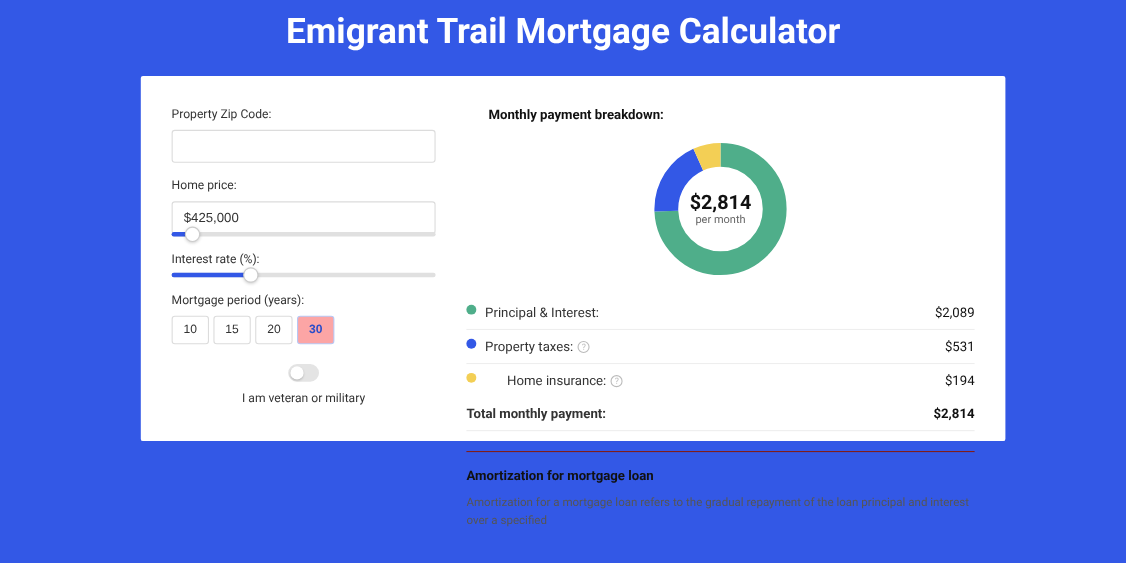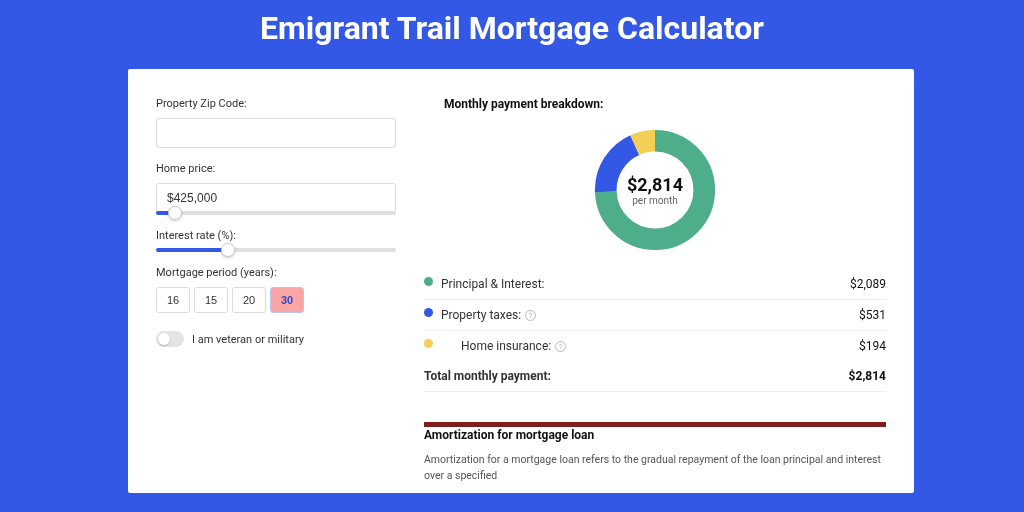--- a/index.html
+++ b/index.html
@@ -1,52 +1,52 @@
 <!DOCTYPE html>
 <html><head>
 <meta charset="utf-8">
 <style>
   * { box-sizing: border-box; margin: 0; padding: 0; }
   html, body { width: 1024px; height: 512px; overflow: hidden; font-family: -apple-system, BlinkMacSystemFont, "Segoe UI", Roboto, Arial, sans-serif; }
   body { background: #3358e6; }
   .page-title { color: #fff; font-size: 32px; font-weight: 700; text-align: center; padding: 9px 0 22px; }
-  .card { background: #fff; margin: 0 110px 0 128px; border-radius: 2px; padding: 28px 28px 0 28px; display: flex; gap: 28px; height: 424px; }
+  .card { background: #fff; margin: 0 110px 0 128px; border-radius: 2px; padding: 28px 28px 0 28px; display: flex; gap: 28px; height: 332px; }
   .left { flex: 0 0 240px; }
   .right { flex: 1; }
   .field-label { font-size: 11px; color: #333; margin-bottom: 8px; display: block; }
   .field-group { margin-bottom: 14px; }
   .txt, .txt-small { width: 100%; height: 30px; border: 1px solid #dcdcdc; border-radius: 3px; padding: 0 10px; font-size: 12px; color: #333; background: #fff; }
   .txt-row { display: flex; gap: 8px; }
   .txt-row .txt { flex: 1; }
   .txt-row .txt-pct { flex: 0 0 76px; }
   .slider-track { position: relative; height: 4px; background: #e0e0e0; border-radius: 2px; margin-top: -2px; }
   .slider-fill { position: absolute; left: 0; top: 0; height: 100%; background: #3358e6; border-radius: 2px; }
   .slider-thumb { position: absolute; top: 50%; width: 14px; height: 14px; background: #fff; border: 1px solid #ccc; border-radius: 50%; transform: translate(-50%, -50%); box-shadow: 0 1px 3px rgba(0,0,0,0.2); cursor: pointer; }
   .period-row { display: flex; gap: 4px; }
   .period-btn { flex: 0 0 34px; height: 26px; border: 1px solid #dcdcdc; background: #fff; font-size: 11px; color: #333; border-radius: 3px; cursor: pointer; }
   .period-btn.active { background: #fca5a5; border-color: #b7c7f4; color: #2a4cc9; font-weight: 700; }
-  .toggle-row { display: flex; align-items: center; gap: 8px; margin-top: 18px; }
+  .toggle-row { display: flex; align-items: center; gap: 8px; margin-top: 18px; flex-direction: column; }
   .toggle { width: 28px; height: 16px; background: #e4e4e4; border-radius: 8px; position: relative; cursor: pointer; }
   .toggle-knob { position: absolute; width: 12px; height: 12px; background: #fff; border-radius: 50%; top: 2px; left: 2px; box-shadow: 0 1px 2px rgba(0,0,0,0.2); }
   .toggle-label { font-size: 11px; color: #333; }
   .breakdown-title { font-size: 12px; font-weight: 700; color: #111; margin-bottom: 10px; padding-left: 20px; }
   .donut-wrap { display: flex; justify-content: center; padding: 4px 0 14px; position: relative; }
   .donut { width: 130px; height: 130px; position: relative; }
   .donut svg { width: 100%; height: 100%; transform: rotate(-90deg); }
   .donut-center { position: absolute; inset: 0; display: flex; flex-direction: column; align-items: center; justify-content: center; }
   .donut-amount { font-size: 18px; font-weight: 700; color: #111; }
   .donut-sub { font-size: 10px; color: #666; }
   .line { display: flex; align-items: flex-start; padding: 8px 0; border-bottom: 1px solid #eee; font-size: 12px; color: #333; }
   .line:last-of-type { border-bottom: none; gap: 20px; }
   .dot { width: 9px; height: 9px; border-radius: 50%; margin-right: 8px; }
   .line-label { flex: 1; display: flex; align-items: center; gap: 4px; }
   .info-icon { width: 11px; height: 11px; border: 1px solid #bbb; border-radius: 50%; color: #bbb; font-size: 8px; display: inline-flex; align-items: center; justify-content: center; }
   .line-val { font-weight: 400; color: #111; }
   .line.total .line-label, .line.total .line-val { font-weight: 700; }
-  .amort { margin-top: 30px; border-top: 5px solid #7f1d1d; padding-top: 1px; }
+  .amort { margin-top: 18px; border-top: 1px solid #7f1d1d; padding-top: 14px; }
   .amort-title { font-size: 12px; font-weight: 700; margin-bottom: 10px; color: #111; }
   .amort-text { font-size: 10.5px; color: #555; line-height: 1.5; }
 </style>
 </head>
 <body>
 
 <h1 class="page-title">Emigrant Trail Mortgage Calculator</h1>
 
 <div class="card">
   <div class="left">
@@ -70,21 +70,21 @@
       <label class="field-label">Interest rate (%):</label>
       <div class="slider-track">
         <div class="slider-fill" id="ir-fill" style="width: 30%;"></div>
         <div class="slider-thumb" id="ir-thumb" style="left: 30%;"></div>
       </div>
     </div>
 
     <div class="field-group">
       <label class="field-label">Mortgage period (years):</label>
       <div class="period-row" id="period-row">
-          <button class="period-btn">16</button>
+          <button class="period-btn">10</button>
           <button class="period-btn">15</button>
           <button class="period-btn">20</button>
           <button class="period-btn active">30</button>
         </div>
     </div>
 
     <div class="toggle-row">
       <div class="toggle">
         <div class="toggle-knob"></div>
       </div>

